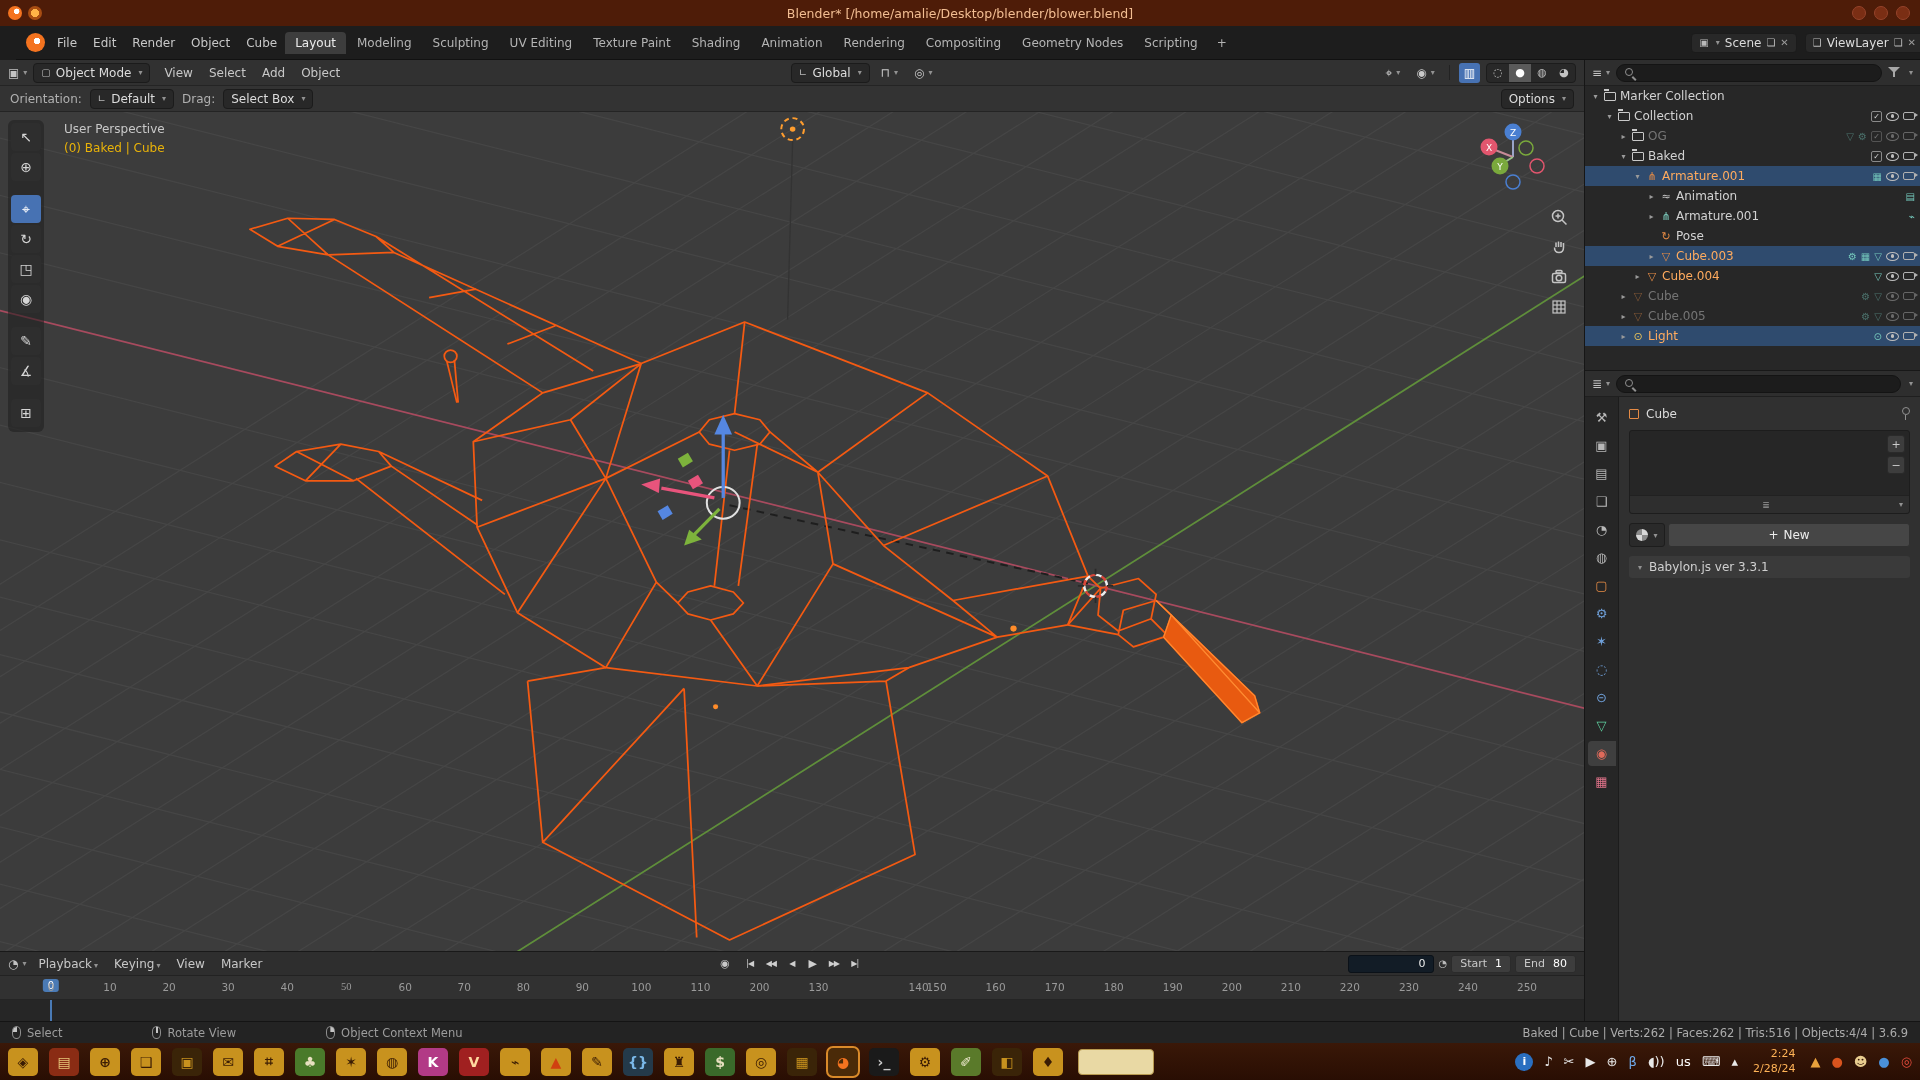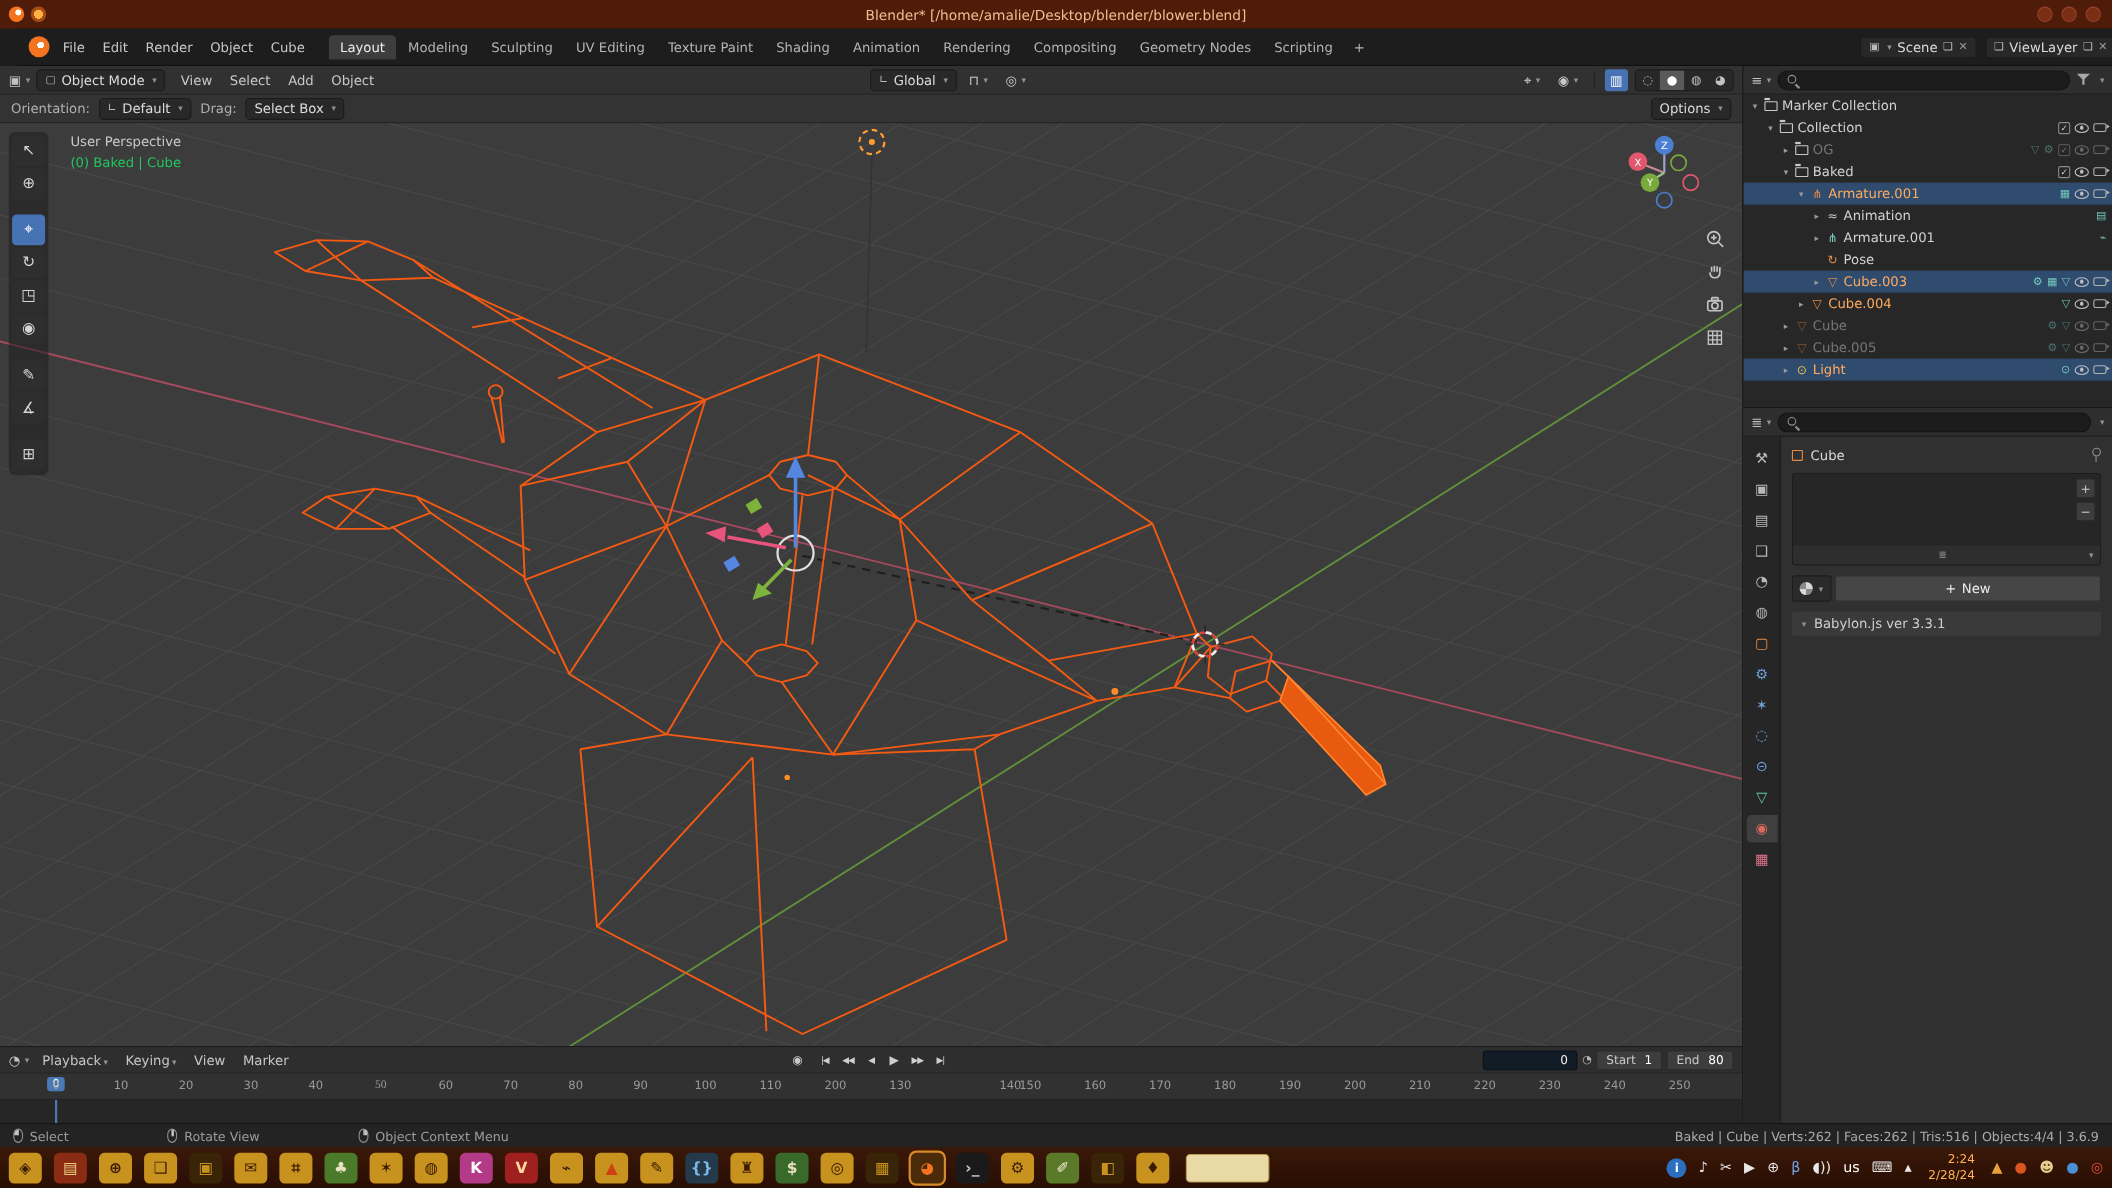--- a/index.html
+++ b/index.html
@@ -15,21 +15,21 @@
 .badge-dot{background:radial-gradient(circle at 50% 50%,#ffb347 0 4px,#a84d12 4px 100%)}
 .titlebar-title{position:absolute;left:50%;transform:translateX(-50%);font-size:12.5px;color:#f2bd92;white-space:nowrap}
 .tb-controls{margin-left:auto;margin-right:10px;display:flex;gap:8px}
 .winctl{background:#7a2e14;border:1px solid #95432a}
 
 
 .topbar{position:absolute;left:16px;top:26px;width:1920px;height:34px;background:#1d1d1d;display:flex;align-items:center;border-bottom:1px solid #111;padding:0 6px}
 .bl-logo{width:19px;height:19px;border-radius:50%;background:radial-gradient(circle at 58% 42%,#fff 0 3px,#f4731f 3px 72%,#b84c0e 100%);margin:0 4px;flex:0 0 auto}
 .menu-row{display:flex;align-items:center}
 .menu-item{padding:0 8px;color:#c8c8c8;cursor:default;white-space:nowrap}
-.tabs{display:flex;align-items:center;margin-left:14px;gap:1px}
+.tabs{display:flex;align-items:center;gap:1px}
 .ws-tab{padding:4px 10px;color:#b4b4b4;border-radius:4px 4px 0 0;white-space:nowrap}
 .ws-tab.active{background:#3d3d3d;color:#ececec}
 .add-tab{padding:2px 9px;color:#b4b4b4}
 .tb-right{margin-left:auto;display:flex;align-items:center;gap:8px;margin-right:6px}
 .wgt{background:#282828;border:1px solid #1b1b1b;border-radius:4px;height:20px;display:inline-flex;align-items:center;gap:5px;padding:0 7px;color:#dcdcdc;white-space:nowrap}
 .caret{font-size:8px;color:#929292;margin-left:2px}
 .mini{font-size:10px;color:#b9b9b9}
 .xbtn{font-size:10px;color:#9c9c9c}
 
 
@@ -48,21 +48,21 @@
 
 .tool-row{height:26px;background:#333333;border-bottom:1px solid #242424;display:flex;align-items:center;gap:8px;padding:0 10px}
 .lbl{color:#b0b0b0}
 
 
 .viewport{position:absolute;left:0;top:52px;width:1584px;height:839px;background:#3c3c3c;overflow:hidden}
 .viewport svg.scene{position:absolute;left:0;top:0;width:100%;height:100%}
 #grid line{stroke:#464646;stroke-width:1}
 .vp-label{position:absolute;left:64px;top:8px;line-height:1.55;pointer-events:none}
 .vp-label .l1{color:#c9c9c9;font-size:12px}
-.vp-label .l2{color:#22c55e;font-size:12px}
+.vp-label .l2{color:#eab308;font-size:12px}
 .tools{position:absolute;left:8px;top:8px;background:rgba(30,30,30,.55);border-radius:6px;padding:3px;display:flex;flex-direction:column}
 .tool-btn{width:30px;height:28px;margin-bottom:2px;border-radius:4px;background:#2e2e2e;color:#d5d5d5;font-size:14px;display:flex;align-items:center;justify-content:center}
 .tool-btn.active{background:#4772b3;color:#fff}
 .nav-gizmo{position:absolute;right:34px;top:8px;width:74px;height:74px}
 .side-tools{position:absolute;right:16px;top:96px;display:flex;flex-direction:column;gap:12px;align-items:center}
 .side-tools svg{display:block}
 
 
 .timeline{position:absolute;left:0;bottom:0;width:1584px;height:70px;background:#2b2b2b;border-top:1px solid #191919}
 .tl-header{height:24px;background:#2e2e2e;border-bottom:1px solid #222;display:flex;align-items:center;gap:4px;padding:0 8px;position:relative}

